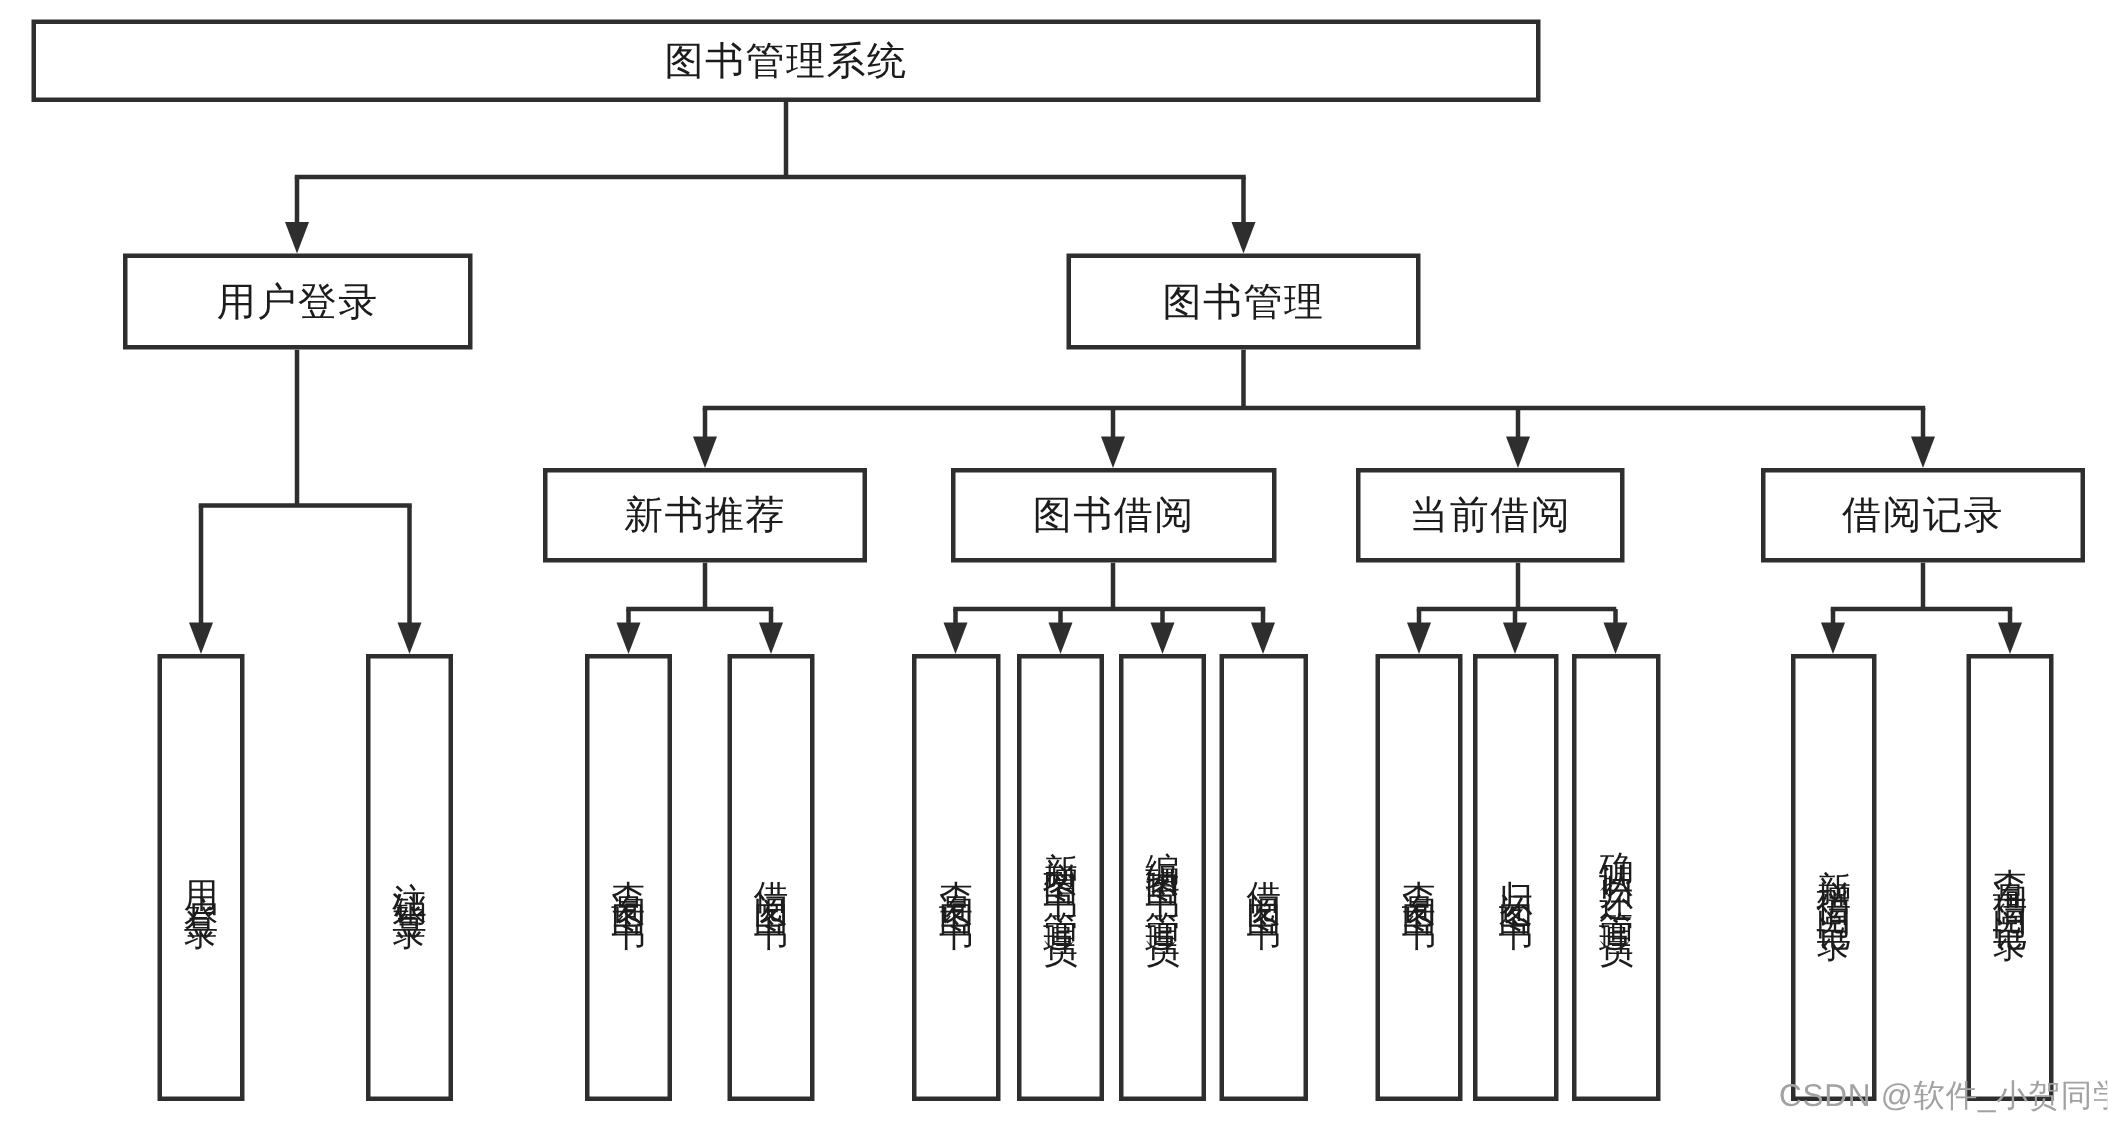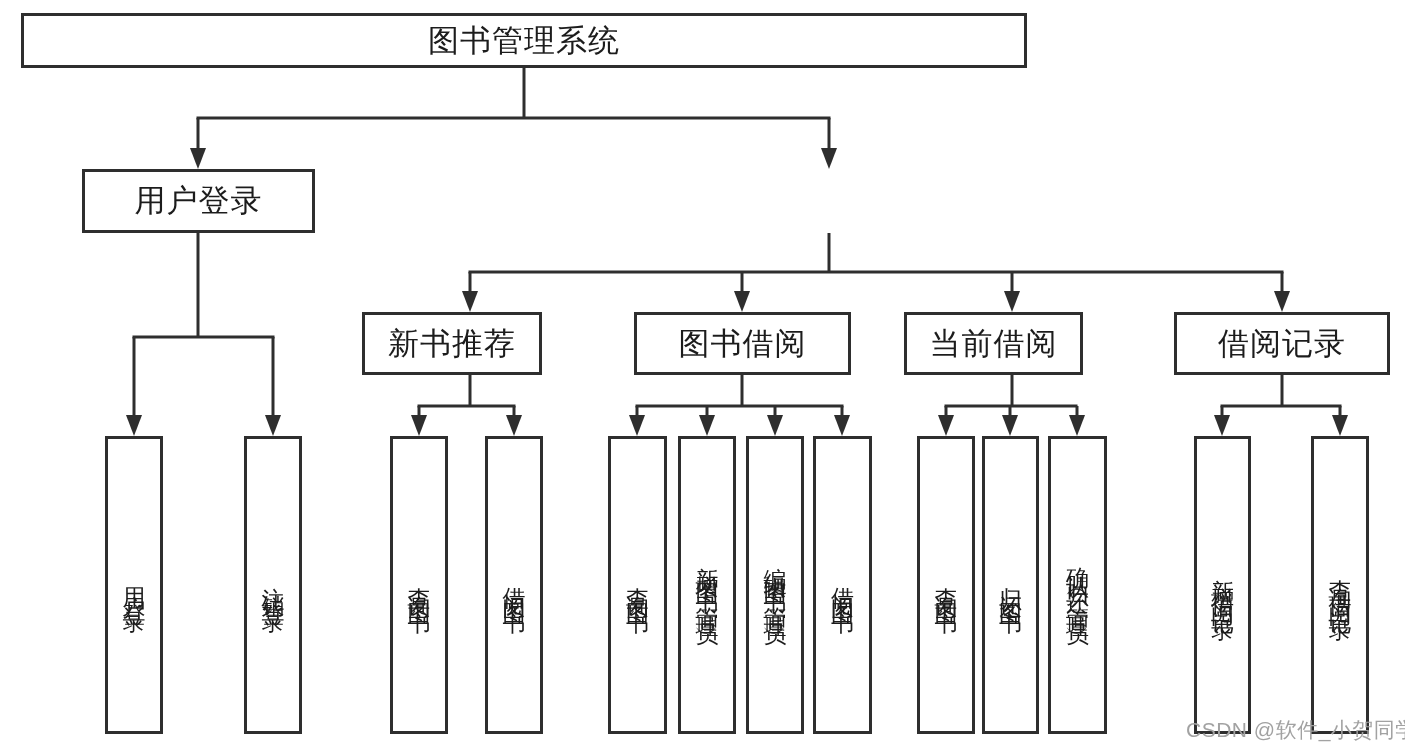--- a/index.html
+++ b/index.html
@@ -12,21 +12,21 @@
   }
   .connector-svg{position:absolute;left:0;top:0;width:1405px;height:747px;}
   .node{
     position:absolute;
     box-sizing:border-box;
     border:3px solid #2e2e2e;
     background:#ffffff;
     color:#1c1c1c;
     display:flex;align-items:center;justify-content:center;
   }
-  .h-node{font-size:31px;letter-spacing:1px;}
+  .h-node{font-size:26px;letter-spacing:1px;}
   .v-node{
     writing-mode:vertical-rl;
     text-orientation:mixed;
     font-size:23px;
     letter-spacing:8px;
     line-height:1;
   }
   .watermark{
     position:absolute;
     left:1186px;top:716px;
@@ -110,22 +110,23 @@
       <polygon points="1069,415 1085,415 1077,436"></polygon>
 
       <polygon points="1214,415 1230,415 1222,436"></polygon>
       <polygon points="1332,415 1348,415 1340,436"></polygon>
     </g>
   </svg>
 
   <div class="node h-node" style="left:21px;top:13px;width:1006px;height:55px;">图书管理系统</div>
 
   <div class="node h-node" style="left:82px;top:169px;width:233px;height:64px;">用户登录</div>
+  <div class="node h-node" style="left:711px;top:169px;width:236px;height:64px;">图书管理</div>
 
-  <div class="node h-node" style="left:362px;top:312px;width:180px;height:63px;">新书推荐</div>
+  <div class="node h-node" style="left:362px;top:312px;width:216px;height:63px;">新书推荐</div>
   <div class="node h-node" style="left:634px;top:312px;width:217px;height:63px;text-align:right;">图书借阅</div>
   <div class="node h-node" style="left:904px;top:312px;width:179px;height:63px;">当前借阅</div>
   <div class="node h-node" style="left:1174px;top:312px;width:216px;height:63px;">借阅记录</div>
 
   <div class="node v-node" style="left:105px;top:436px;width:58px;height:298px;">用户登录</div>
   <div class="node v-node" style="left:244px;top:436px;width:58px;height:298px;">注销登录</div>
 
   <div class="node v-node" style="left:390px;top:436px;width:58px;height:298px;">查询图书</div>
   <div class="node v-node" style="left:485px;top:436px;width:58px;height:298px;">借阅图书</div>
 

